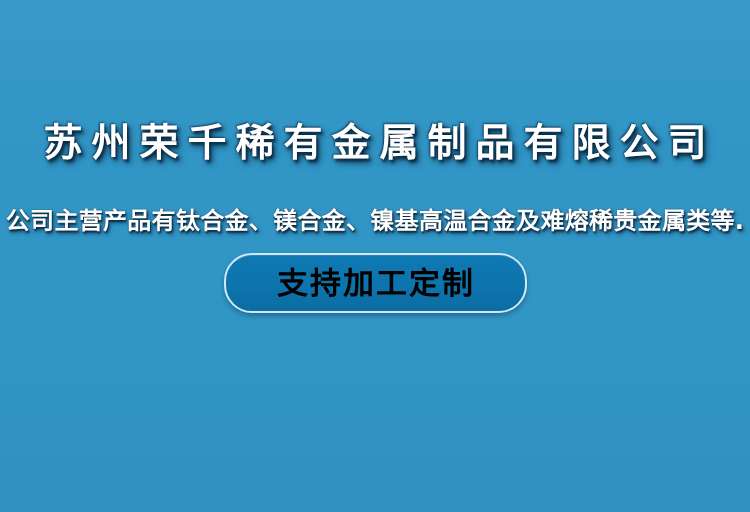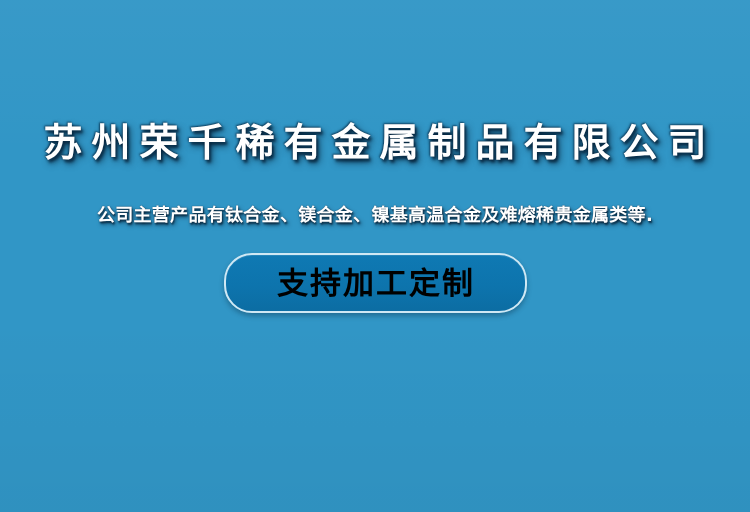--- a/index.html
+++ b/index.html
@@ -72,21 +72,21 @@
   }
 
   
   .subhead {
     position: absolute;
     left: 0;
     right: 0;
     top: 184px;
     text-align: center;
     color: #ffffff;
-    font-size: 18px;
+    font-size: 24px;
     line-height: 26px;
     font-weight: bold;
     letter-spacing: 0.3px;
     white-space: nowrap;
     text-shadow:
        1px 2px 2px rgba(5,30,52,0.85),
        2px 3px 4px rgba(5,26,46,0.55),
        0 0 1px rgba(6,34,58,0.90);
   }
 

